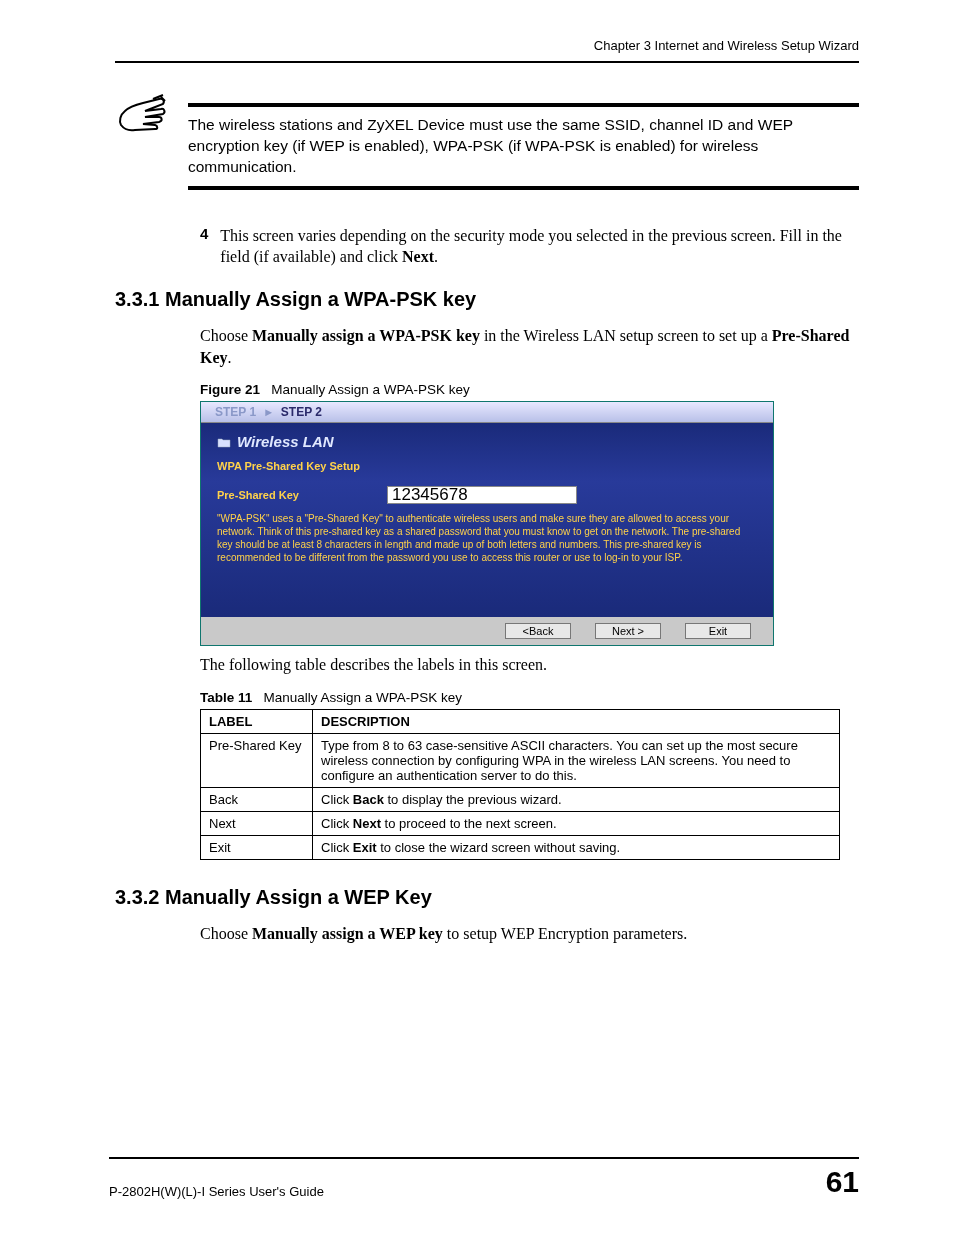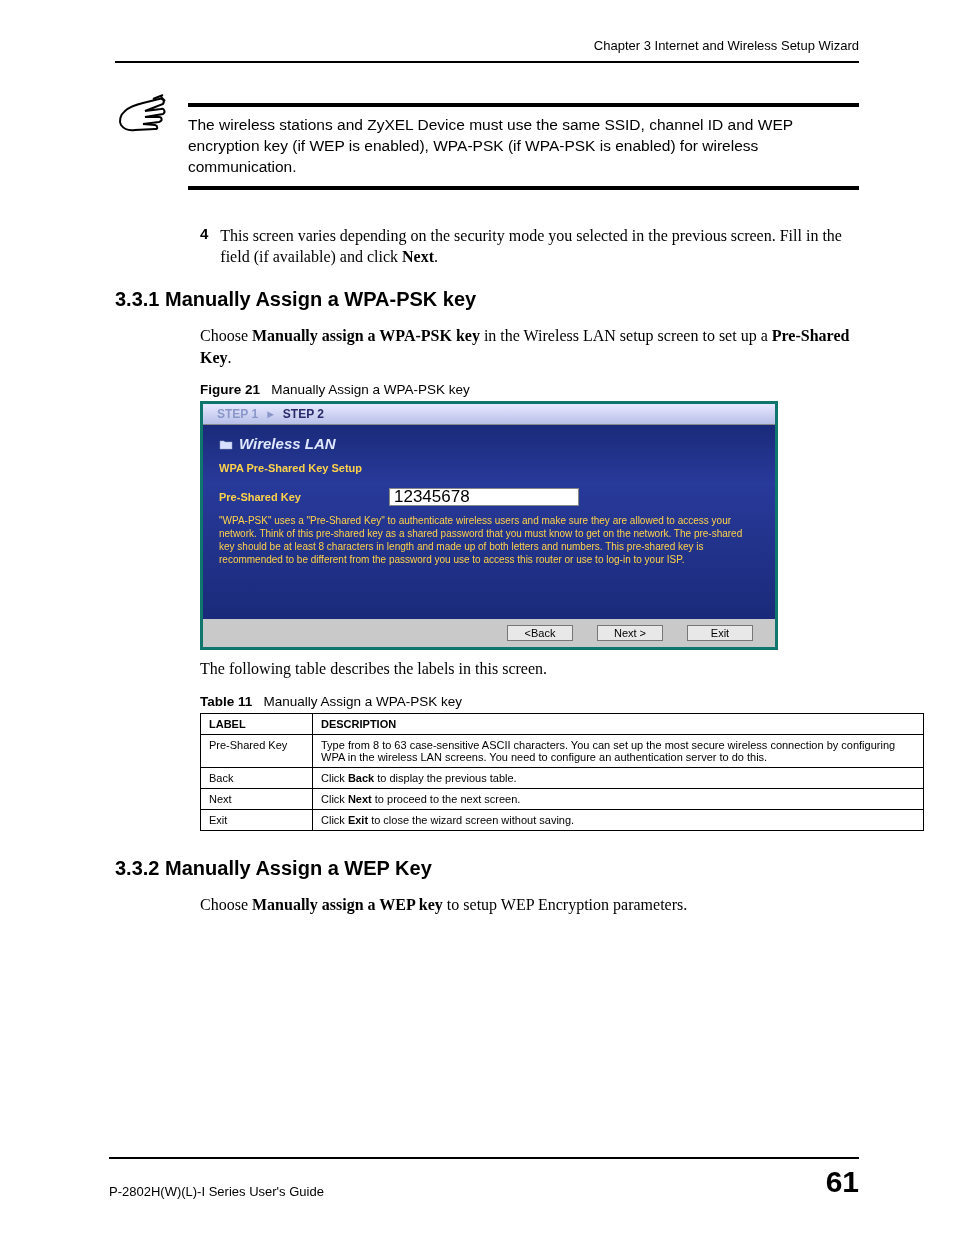--- a/index.html
+++ b/index.html
@@ -43,21 +43,21 @@
   .step-text b { font-weight: bold; }
   .h3 { font-size: 20px; font-weight: bold; margin: 18px 0 14px 0; }
   .body-serif { font-family: "Times New Roman", serif; font-size: 16px; line-height: 1.35; margin: 0 0 14px 85px; }
   .fig-caption, .tbl-caption { margin: 0 0 4px 85px; font-size: 13.5px; }
   .fig-caption b, .tbl-caption b { font-weight: bold; }
 
   
   .wizard {
     margin-left: 85px;
     width: 572px;
-    border: 3px solid #0f766e;
+    border: 1px solid #0f766e;
     background: #c9c9c9;
     font-family: Verdana, Arial, sans-serif;
   }
   .wiz-steps {
     background: linear-gradient(#e8e8ff,#b8c0e8);
     padding: 3px 14px;
     font-size: 12px;
     font-weight: bold;
     border-bottom: 1px solid #888;
   }
@@ -88,22 +88,22 @@
   .wiz-btn {
     font-size:11px; padding:1px 10px;
     background:#e8e8e8; border:1px solid #777;
     min-width:44px; text-align:center;
   }
 
   
   .desc-table {
     margin-left:85px;
     border-collapse: collapse;
-    width: 724px;
-    font-size: 11px;
+    width: 640px;
+    font-size: 13px;
   }
   .desc-table th, .desc-table td {
     border:1px solid #000;
     padding: 4px 8px;
     text-align:left;
     vertical-align: top;
   }
   .desc-table th { font-weight:bold; }
   .col-label { width: 95px; }
 
@@ -191,21 +191,21 @@
         <tr>
       <th class="col-label">LABEL</th>
       <th>DESCRIPTION</th>
     </tr>
     <tr>
       <td>Pre-Shared Key</td>
       <td>Type from 8 to 63 case-sensitive ASCII characters. You can set up the most secure wireless connection by configuring WPA in the wireless LAN screens. You need to configure an authentication server to do this.</td>
     </tr>
     <tr>
       <td>Back</td>
-      <td><span>Click </span><b>Back</b><span> to display the previous table.</span></td>
+      <td><span>Click </span><b>Back</b><span> to display the previous wizard.</span></td>
     </tr>
     <tr>
       <td>Next</td>
       <td><span>Click </span><b>Next</b><span> to proceed to the next screen.</span></td>
     </tr>
     <tr>
       <td>Exit</td>
       <td><span>Click </span><b>Exit</b><span> to close the wizard screen without saving.</span></td>
     </tr>
   </tbody>

